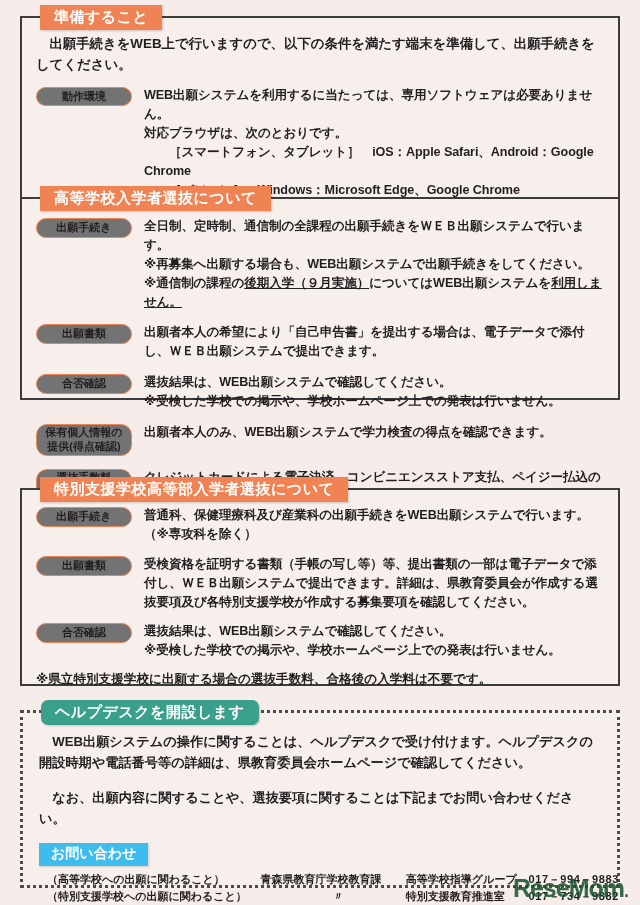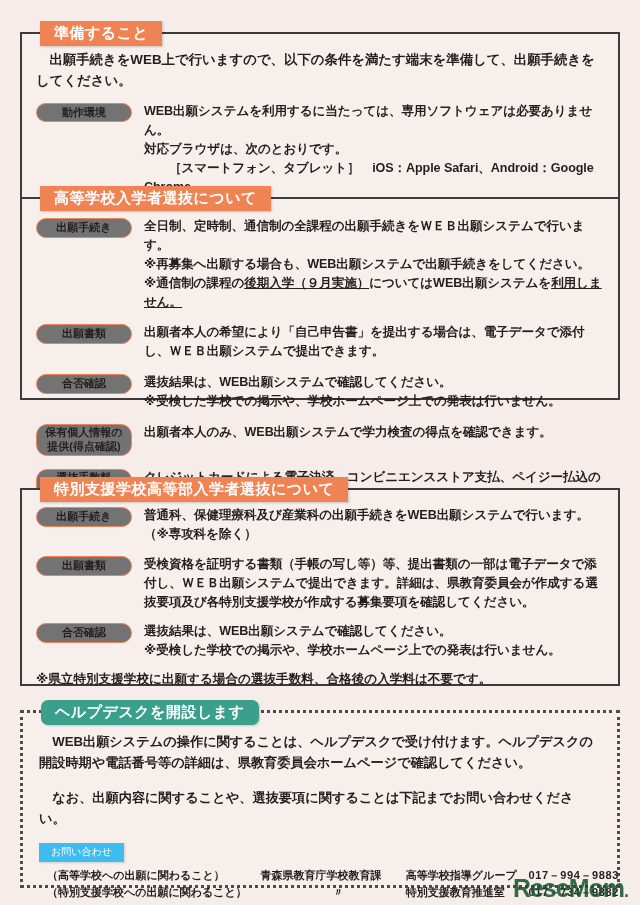--- a/index.html
+++ b/index.html
@@ -79,21 +79,21 @@
     flex: 1 1 auto;
     font-size: 12.6px;
     line-height: 1.5;
     font-weight: bold;
     letter-spacing: -0.1px;
     white-space: pre-line;
   }
   .u { text-decoration: underline; }
 
   
-  #sec-prepare { left: 20px; top: 32px; width: 600px; height: 188px; }
+  #sec-prepare { left: 20px; top: 16px; width: 600px; height: 188px; }
   #sec-prepare .lead {
     font-size: 13.4px;
     font-weight: bold;
     line-height: 1.55;
     margin: 16px 16px 10px 14px;
     white-space: pre-line;
     text-indent: 1em;
   }
   #sec-prepare .env-wrap {
     display: flex;
@@ -133,22 +133,22 @@
     margin: 18px 18px 0 16px;
     white-space: pre-line;
     text-indent: 1em;
   }
   #sec-help .help-para.second { margin-top: 14px; }
 
   .contact-badge {
     display: inline-block;
     background: #3fbcee;
     color: #ffffff;
-    font-size: 10px;
-    font-weight: normal;
+    font-size: 14px;
+    font-weight: bold;
     padding: 2px 12px 3px 12px;
     margin: 13px 0 6px 16px;
     box-shadow: 1px 1px 2px rgba(0,0,0,0.15);
   }
   .contact-table {
     margin: 0 10px 0 24px;
     width: calc(100% - 22px);
     border-collapse: collapse;
     font-size: 11px;
     font-weight: bold;

